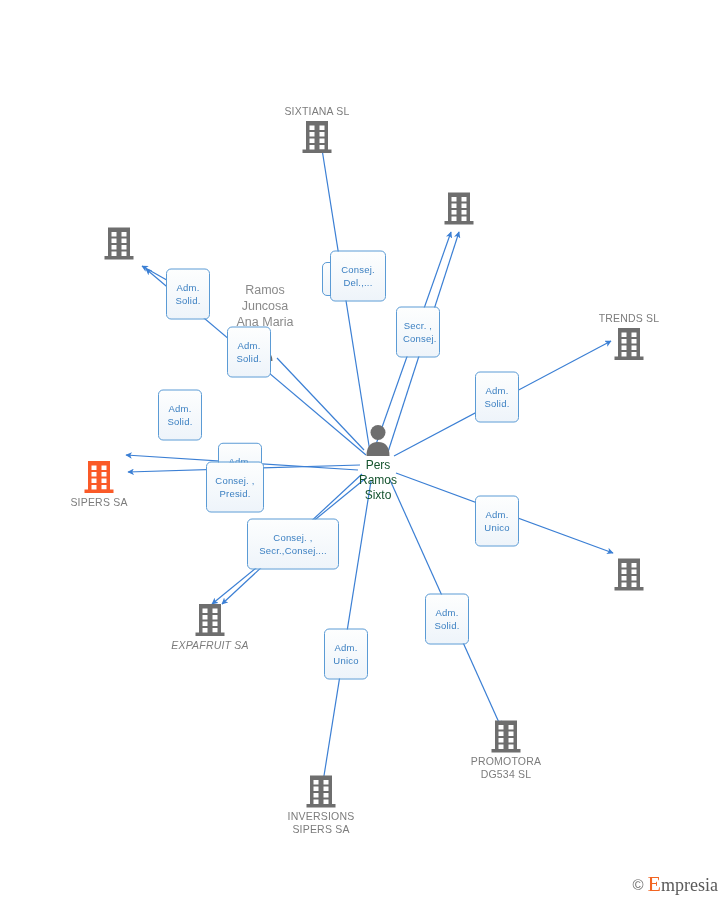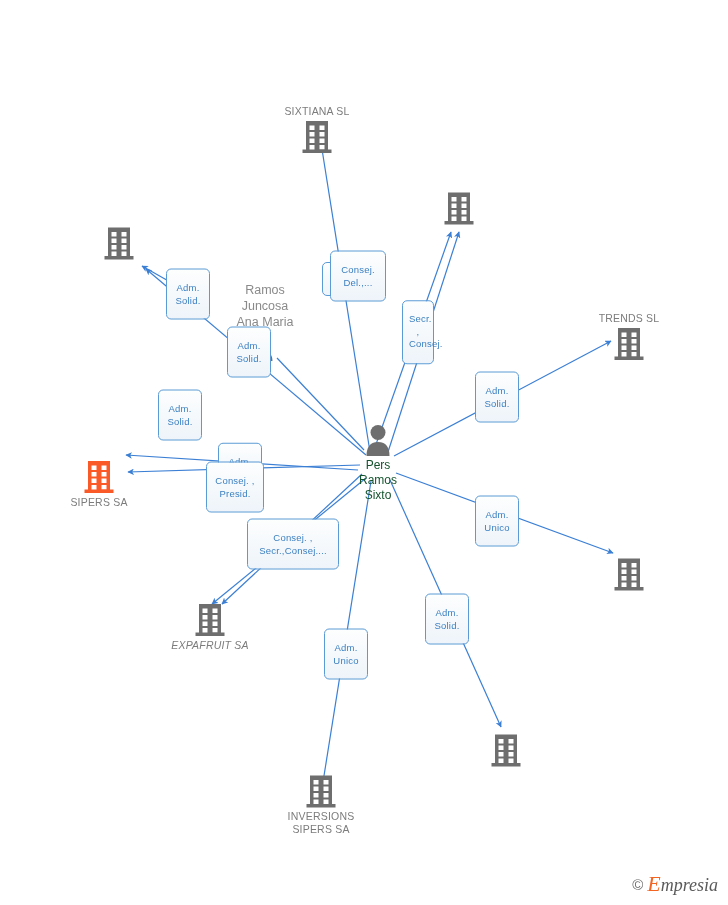--- a/index.html
+++ b/index.html
@@ -83,21 +83,20 @@
     gap: 4px;
     font-size: 17px;
     color: #4a90b8;
   }
   .wm-c {
     font-size: 15px;
     color: #6d6d6d;
   }
   .wm-text {
     font-family: "Liberation Serif", serif;
-    font-style: italic;
     color: #5a5a5a;
     font-size: 18px;
   }
   .wm-text .wm-e {
     color: #f26522;
     font-size: 22px;
   }
 </style>
 </head>
 <body>
@@ -235,20 +234,22 @@
     <rect x="7.5" y="6" width="5" height="4.5" fill="#ffffff"></rect>
             <rect x="17.5" y="6" width="5" height="4.5" fill="#ffffff"></rect>
             <rect x="7.5" y="12.5" width="5" height="4.5" fill="#ffffff"></rect>
             <rect x="17.5" y="12.5" width="5" height="4.5" fill="#ffffff"></rect>
             <rect x="7.5" y="19" width="5" height="4.5" fill="#ffffff"></rect>
             <rect x="17.5" y="19" width="5" height="4.5" fill="#ffffff"></rect>
             <rect x="7.5" y="25.5" width="5" height="7" fill="#ffffff"></rect>
             <rect x="17.5" y="25.5" width="5" height="4.5" fill="#ffffff"></rect>
     <rect x="0.5" y="30" width="29" height="3.5" fill="#6e6e6e"></rect>
   </svg></span>
+        <div class="node-label ">PROMOTORA
+DG534 SL</div>
       </div>
       <div class="node" style="left: 321px; top: 805px;">
         <span class="glyph"><svg width="30" height="34" viewBox="0 0 30 34">
     <rect x="4" y="1.5" width="22" height="30" fill="#6e6e6e"></rect>
     <rect x="7.5" y="6" width="5" height="4.5" fill="#ffffff"></rect>
             <rect x="17.5" y="6" width="5" height="4.5" fill="#ffffff"></rect>
             <rect x="7.5" y="12.5" width="5" height="4.5" fill="#ffffff"></rect>
             <rect x="17.5" y="12.5" width="5" height="4.5" fill="#ffffff"></rect>
             <rect x="7.5" y="19" width="5" height="4.5" fill="#ffffff"></rect>
             <rect x="17.5" y="19" width="5" height="4.5" fill="#ffffff"></rect>
@@ -280,21 +281,21 @@
 Sixto</div>
       </div>
     </div>
 
   <div id="label-layer">
       <div class="edge-label" style="left: 188px; top: 294px; width: 44px; min-height: 34px;">Adm.
 Solid.</div>
       <div class="edge-label" style="left: 344px; top: 279px; width: 44px; min-height: 34px;"> </div>
       <div class="edge-label" style="left: 358px; top: 276px; width: 56px; min-height: 34px;">Consej.
 Del.,...</div>
-      <div class="edge-label" style="left: 418px; top: 332px; width: 32px; min-height: 34px;">Secr. ,
+      <div class="edge-label" style="left: 418px; top: 332px; width: 44px; min-height: 34px;">Secr. ,
 Consej.</div>
       <div class="edge-label" style="left: 249px; top: 352px; width: 44px; min-height: 34px;">Adm.
 Solid.</div>
       <div class="edge-label" style="left: 497px; top: 397px; width: 44px; min-height: 34px;">Adm.
 Solid.</div>
       <div class="edge-label" style="left: 180px; top: 415px; width: 44px; min-height: 34px;">Adm.
 Solid.</div>
       <div class="edge-label" style="left: 240px; top: 462px; width: 44px; min-height: 22px;">Adm.</div>
       <div class="edge-label" style="left: 235px; top: 487px; width: 58px; min-height: 34px;">Consej. ,
 Presid.</div>

